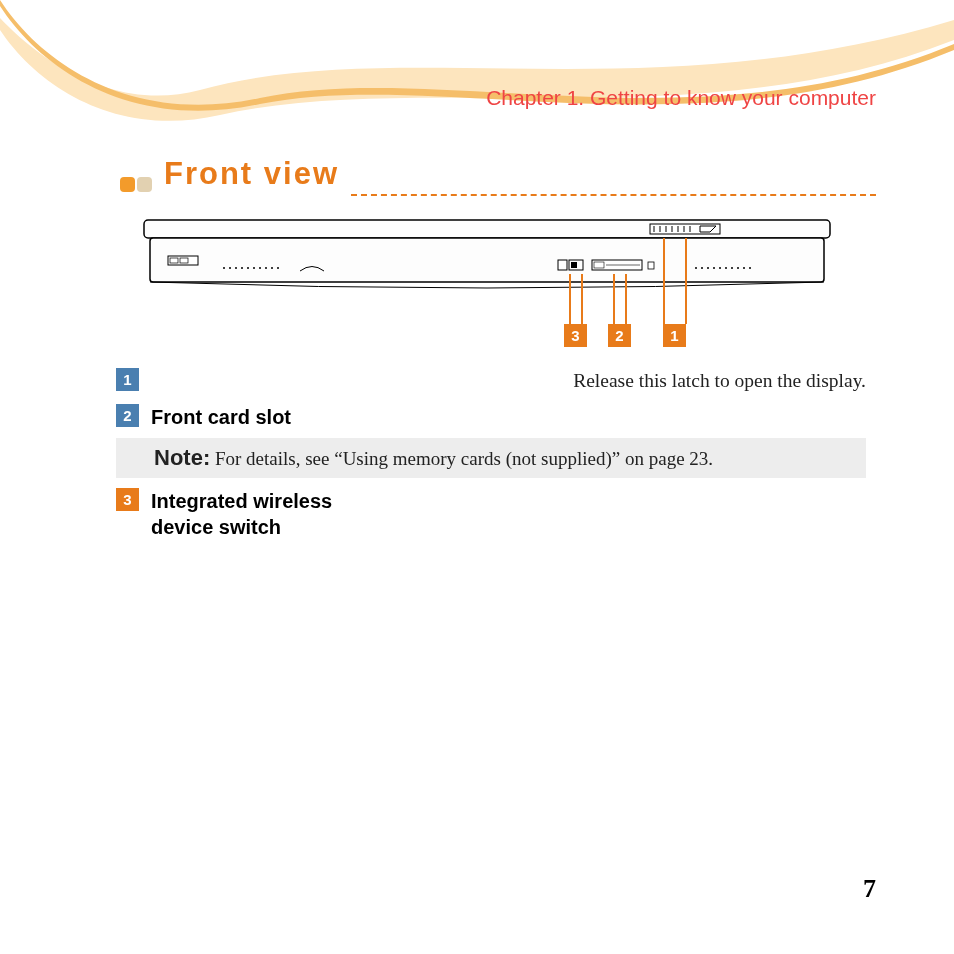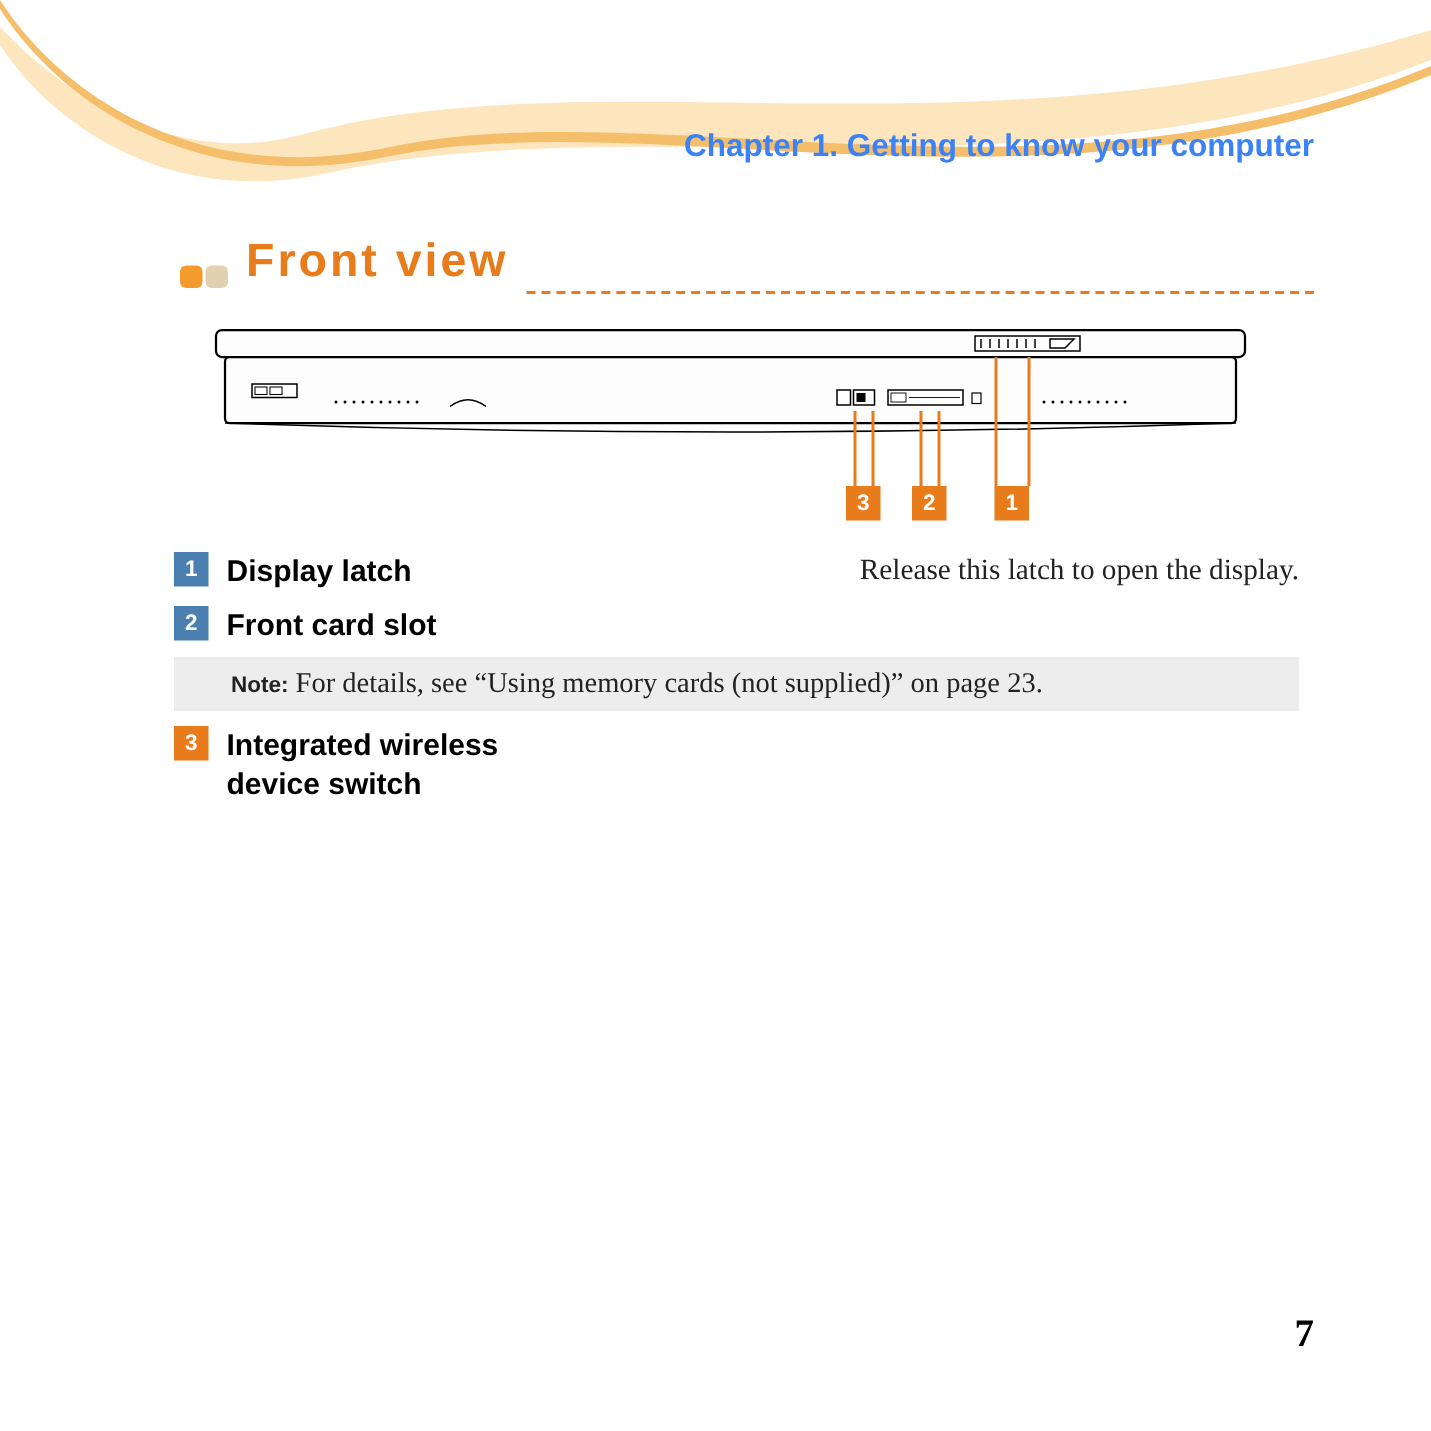--- a/index.html
+++ b/index.html
@@ -15,23 +15,23 @@
     position: absolute;
     top: 0; left: 0;
     width: 954px;
     height: 160px;
     pointer-events: none;
   }
   .chapter-header {
     position: absolute;
     top: 86px;
     right: 78px;
-    color: #3b82f6;
-    font-family: Arial, Helvetica, sans-serif;
-    font-weight: bold;
+    color: #ef4444;
+    font-family: Arial, Helvetica, sans-serif;
+    font-weight: normal;
     font-size: 21px;
   }
   .section-row {
     position: absolute;
     top: 156px;
     left: 120px;
     right: 78px;
     display: flex;
     align-items: flex-end;
   }
@@ -133,21 +133,21 @@
     background: #EDEDED;
     padding: 7px 6px 7px 38px;
     margin: 2px 0 8px 0;
     font-family: Georgia, 'Times New Roman', serif;
     font-size: 19px;
     color: #222;
   }
   .note-row b {
     font-family: Arial, Helvetica, sans-serif;
     font-weight: bold;
-    font-size: 15px;
+    font-size: 22px;
     text-align: right;
   }
 
   .page-number {
     position: absolute;
     bottom: 50px;
     right: 78px;
     font-family: Georgia, 'Times New Roman', serif;
     font-weight: bold;
     font-size: 26px;
@@ -250,21 +250,20 @@
 
   <div class="callout-box num-orange" style="left:424px; top:108px;">3</div>
   <div class="callout-box num-orange" style="left:468px; top:108px;">2</div>
   <div class="callout-box num-orange" style="left:523px; top:108px;">1</div>
 </div>
 
 <div class="definitions">
 
   <div class="def-row">
     <div class="def-num num-blue">1</div>
-    <div class="def-term">Display latch</div>
     <div class="def-desc">Release this latch to open the display.</div>
   </div>
 
   <div class="def-row">
     <div class="def-num num-blue">2</div>
     <div class="def-term">Front card slot</div>
   </div>
 
   <div class="note-row">
     <b>Note:</b><span> For details, see “Using memory cards (not supplied)” on page 23.</span>

